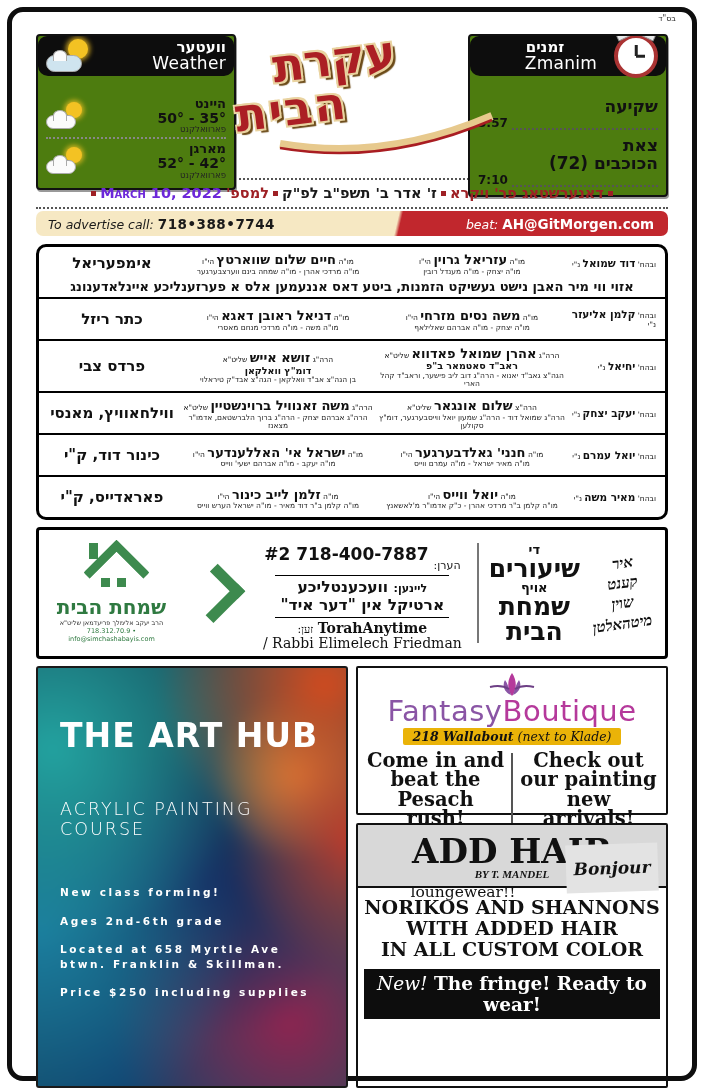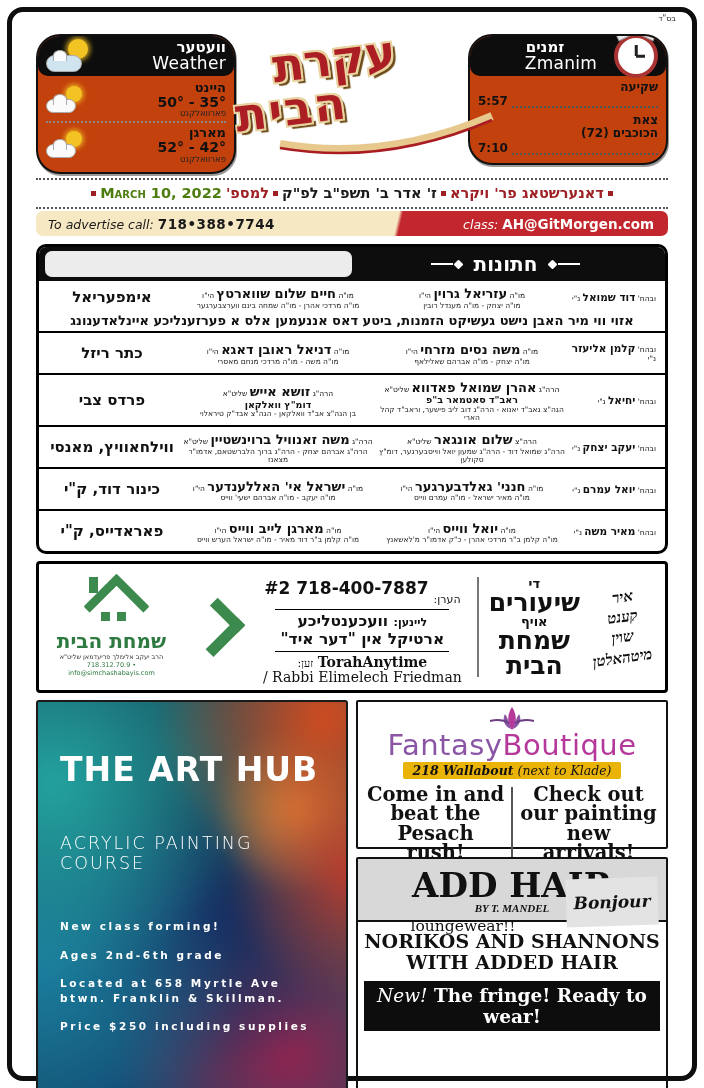--- a/index.html
+++ b/index.html
@@ -3,41 +3,41 @@
 <meta charset="utf-8">
 <style>
   html,body{margin:0;padding:0;background:#fff;}
   body{width:704px;height:1088px;position:relative;font-family:"DejaVu Sans",sans-serif;color:#111;overflow:hidden;}
   .sheet{position:absolute;inset:7px;border:5px solid #0e0e0e;border-radius:16px;background:#fff;}
   .content{position:absolute;inset:0;padding:22px 24px 14px;box-sizing:border-box;}
   .bsd{position:absolute;top:2px;right:16px;font-size:8px;color:#333;}
 
   
   .hdr{display:flex;align-items:flex-start;justify-content:space-between;height:142px;}
-  .infobox{width:196px;border:2px solid #111;border-radius:24px;background:#c2410c;overflow:hidden;box-shadow:1px 2px 0 #999;}
+  .infobox{width:196px;border:2px solid #111;border-radius:4px;background:#4d7c0f;overflow:hidden;box-shadow:1px 2px 0 #999;}
   .infobox .ib-head{background:#0d0d0d;color:#fff;display:flex;align-items:center;justify-content:space-between;padding:4px 8px;height:40px;box-sizing:border-box;border-radius:9px 9px 10px 10px;}
   .ib-title{text-align:right;line-height:1.02;}
   .ib-title .yi{font-weight:800;font-size:15px;display:block;}
   .ib-title .en{font-weight:400;font-size:17px;display:block;letter-spacing:.3px;margin-left:32px;}
-  .ib-body{padding:2px 8px 5px;}
+  .ib-body{padding:18px 8px 5px;}
   .wx-row{display:flex;align-items:center;justify-content:space-between;direction:ltr;padding:3px 0;}
   .wx-row + .wx-row{border-top:2px dotted #888;}
   .wx-txt{text-align:right;direction:rtl;line-height:1.05;}
   .wx-lab{font-weight:800;font-size:13px;}
   .wx-tmp{font-weight:800;font-size:14px;direction:ltr;}
   .wx-cond{font-size:8.5px;color:#222;}
   .wicon{position:relative;width:40px;height:28px;}
   .wicon .sun{position:absolute;right:4px;top:0;width:16px;height:16px;border-radius:50%;background:#f3c223;box-shadow:0 0 5px 2px rgba(243,194,35,.8);}
   .wicon .cloud{position:absolute;left:0;bottom:1px;width:28px;height:12px;background:#fbfbfb;border:1.5px solid #aaa;border-radius:9px;}
   .wicon .cloud::before{content:"";position:absolute;left:6px;top:-6px;width:12px;height:10px;background:#fbfbfb;border:1.5px solid #aaa;border-bottom:none;border-radius:50% 50% 0 0;}
   .wicon.big{width:46px;height:34px;}
   .wicon.big .sun{width:20px;height:20px;}
   .wicon.big .cloud{width:34px;height:15px;background:#cfe4ef;}
   .zm-entry{direction:rtl;padding:3px 0;}
-  .zm-lab{font-weight:800;font-size:12px;text-align:right;line-height:1.1;}
+  .zm-lab{font-weight:800;font-size:17px;text-align:right;line-height:1.1;}
   .zm-line{display:flex;direction:ltr;align-items:flex-end;gap:4px;}
   .zm-time{font-size:12px;font-weight:600;}
   .zm-dots{flex:1;border-bottom:2px dotted #555;height:10px;}
   .clock{position:relative;width:36px;height:36px;border:4px solid #a33;border-radius:50%;background:#fff;margin-left:2px;}
   .clock::before{content:"";position:absolute;left:50%;top:50%;width:2.5px;height:11px;background:#222;transform:translate(-50%,-100%);}
   .clock::after{content:"";position:absolute;left:50%;top:50%;width:9px;height:2.5px;background:#222;transform:translateY(-50%);}
   .bell{position:absolute;width:12px;height:8px;background:#e9e9e9;border:1px solid #999;border-radius:50% 50% 0 0;top:-9px;}
   .bell.l{left:-2px;transform:rotate(-25deg);}
   .bell.r{right:-2px;transform:rotate(25deg);}
 
@@ -48,21 +48,21 @@
   .logo .l1{top:-2px;right:72px;transform:rotate(-7deg);}
   .logo .l2{top:48px;right:120px;transform:rotate(-7deg);letter-spacing:2px;}
   .logo svg{position:absolute;left:34px;top:76px;}
 
   
   .dotline{border-top:2.5px dotted #555;margin:2px 0;}
   .dateline{display:flex;direction:rtl;align-items:center;justify-content:center;gap:4px;padding:3px 0 4px;}
   .dateline .sq{width:5px;height:5px;background:#9e2025;display:inline-block;}
   .dl-red{color:#9e2025;font-weight:800;font-size:14.5px;}
   .dl-heb{color:#1a1a1a;font-weight:700;font-size:14.5px;}
-  .dl-civ{color:#4d7c0f;font-weight:800;font-size:14.5px;font-variant:small-caps;}
+  .dl-civ{color:#6d28d9;font-weight:800;font-size:14.5px;font-variant:small-caps;}
 
   
   .adbar{height:25px;border-radius:7px;background:linear-gradient(103deg,#f6e8c3 0%,#f6e8c3 57%,#c1272d 57.6%,#c1272d 100%);
      display:flex;align-items:center;justify-content:space-between;padding:0 14px 0 12px;margin:2px 0 8px;}
   .adbar .left{font-size:12.5px;color:#1a1a1a;font-style:italic;}
   .adbar .left b{font-style:normal;font-size:13.5px;letter-spacing:.5px;}
   .adbar .right{color:#fff;font-size:12.5px;font-style:italic;}
   .adbar .right b{font-style:normal;font-size:13.5px;}
 
   
@@ -248,38 +248,24 @@
     <span class="dl-heb">ז' אדר ב' תשפ"ב לפ"ק</span>
     <span class="sq"></span>
     <span class="dl-red">למספ'</span>
     <span class="dl-civ" dir="ltr">March 10, 2022</span>
     <span class="sq"></span>
   </div>
   <div class="dotline"></div>
 
   <div class="adbar">
     <span class="left"><span>To advertise call:</span> <b>718•388•7744</b></span>
-    <span class="right"><span>class:</span> <b>AH@GitMorgen.com</b></span>
+    <span class="right"><span>beat:</span> <b>AH@GitMorgen.com</b></span>
   </div>
 
   <div class="weddings">
-    <div class="w-head">
-      <div class="w-blank"></div>
-      <div class="w-title-wrap">
-        <span class="orn">
-              <span class="ln"></span>
-              <span class="di"></span>
-            </span>
-        <span class="w-title">חתונות</span>
-        <span class="orn">
-              <span class="di"></span>
-              <span class="ln"></span>
-            </span>
-      </div>
-    </div>
     <div id="wrows">
           <div class="wrow">
             <div class="cell groom"><span class="sm">ובהח' </span><span class="gn">דוד שמואל</span><span class="sm"> נ"י</span></div>
             <div class="side">
               <div><span class="sm">מו"ה </span><span class="nm">עזריאל גרוין</span><span class="sm"> הי"ו</span></div>
               <div class="sub">מו"ה יצחק - מו"ה מענדל רובין</div>
             </div>
             <div class="side">
               <div><span class="sm">מו"ה </span><span class="nm">חיים שלום שווארטץ</span><span class="sm"> הי"ו</span></div>
               <div class="sub">מו"ה מרדכי אהרן - מו"ה שמחה בינם ווערצבערגער</div>
@@ -337,21 +323,21 @@
             </div>
             <div class="cell venue">כינור דוד, ק"י</div>
           </div>
           <div class="wrow">
             <div class="cell groom"><span class="sm">ובהח' </span><span class="gn">מאיר משה</span><span class="sm"> נ"י</span></div>
             <div class="side">
               <div><span class="sm">מו"ה </span><span class="nm">יואל ווייס</span><span class="sm"> הי"ו</span></div>
               <div class="sub">מו"ה קלמן ב"ר מרדכי אהרן - כ"ק אדמו"ר מ'לאשאנץ</div>
             </div>
             <div class="side">
-              <div><span class="sm">מו"ה </span><span class="nm">מארגן לייב ווייס</span><span class="sm"> הי"ו</span></div>
+              <div><span class="sm">מו"ה </span><span class="nm">זלמן לייב כינור</span><span class="sm"> הי"ו</span></div>
               <div class="sub">מו"ה קלמן ב"ר דוד מאיר - מו"ה ישראל הערש ווייס</div>
             </div>
             <div class="cell venue">פאראדייס, ק"י</div>
           </div>
         </div>
   </div>
 
   <div class="shiurim">
     <div class="scr" id="scrwords">
           <div>איר</div>
@@ -432,20 +418,21 @@
       </div>
 
       <div class="addhair">
         <div class="ahd-head">
           <div class="ahd-title">ADD HAIR</div>
           <div class="ahd-by">BY T. MANDEL</div>
         </div>
         <div class="ahd-body">
           <div>NORIKOS AND SHANNONS</div>
           <div>WITH ADDED HAIR</div>
+          <div>IN ALL CUSTOM COLOR</div>
         </div>
         <div class="ahd-bar"><i>New!</i><b> The fringe! Ready to wear!</b></div>
 
       </div>
     </div>
   </div>
 </div>
 </div>
 
 </body></html>

